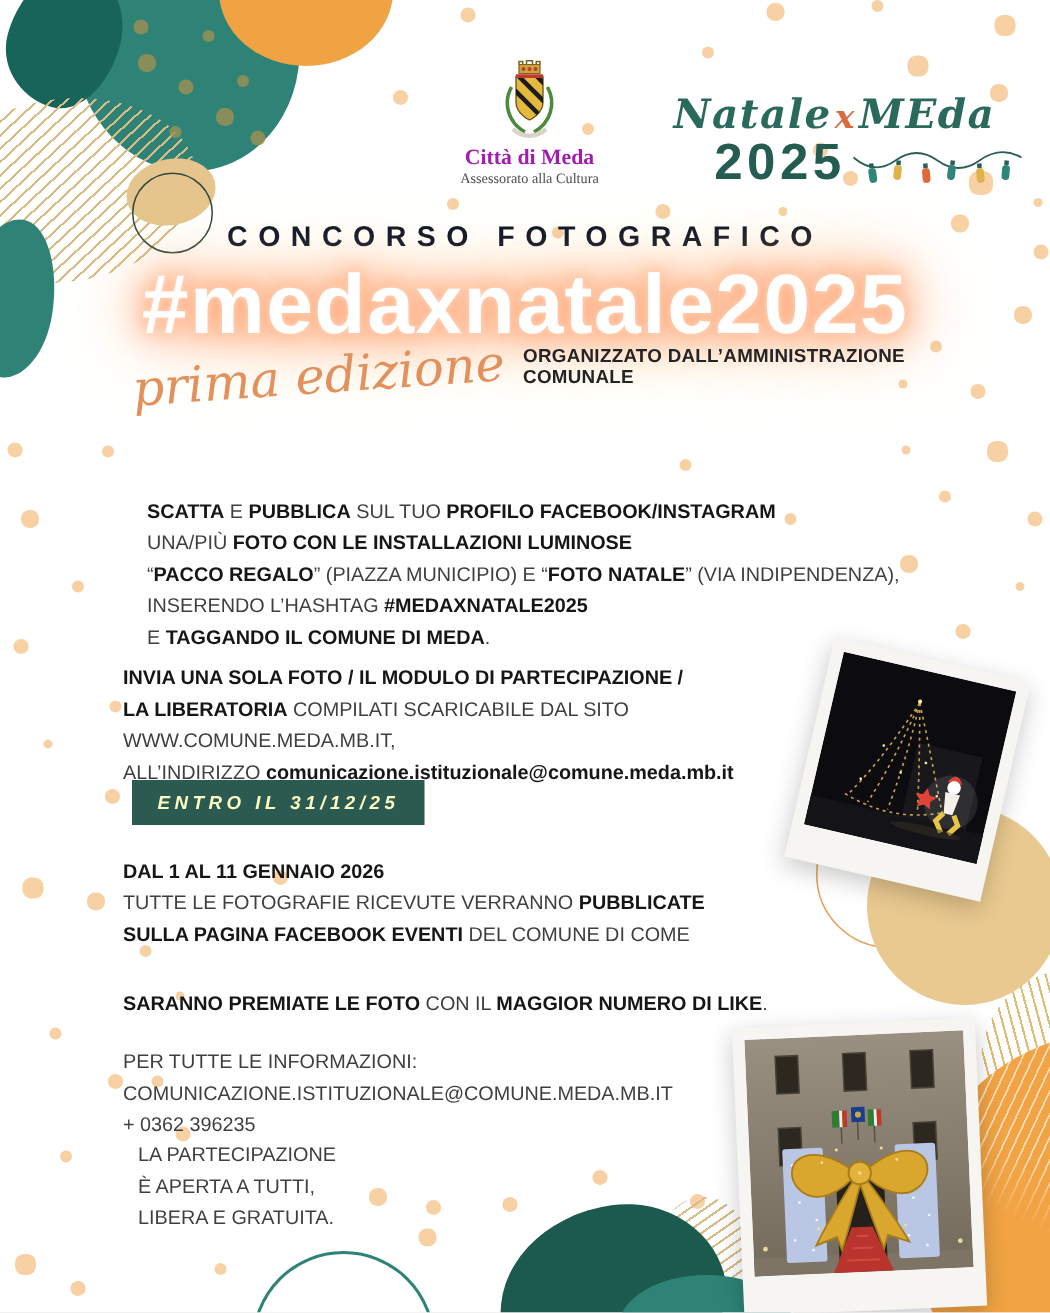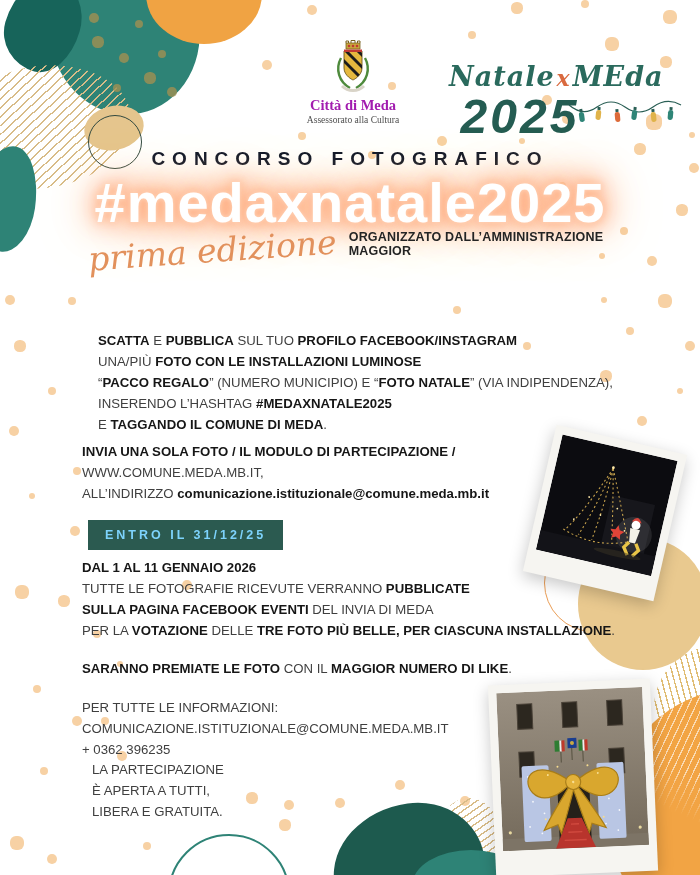--- a/index.html
+++ b/index.html
@@ -60,45 +60,45 @@
   
   .municipality{left:288px;top:40px;width:130px;text-align:center;z-index:5;}
   .municipality .crest{display:block;margin:0 auto 3px;}
   .muni-name{font-family:"Liberation Serif",serif;font-weight:bold;font-size:14.5px;color:#a21caf;}
   .muni-dept{font-family:"Liberation Serif",serif;font-size:9.5px;color:#4c4c4c;margin-top:1px;}
 
   .event-logo{left:449px;top:48px;width:240px;z-index:5;margin-top:13px;}
   .script-line{font-family:"DejaVu Serif",serif;font-style:italic;font-weight:bold;
     font-size:27px;color:#2a6a5d;letter-spacing:1px;}
   .script-line .x-orange{color:#d96a3f;font-size:22px;padding:0 2px;}
-  .event-year{position:absolute;left:6px;top:28px;font-weight:bold;font-size:48px;color:#245c52;
-    letter-spacing:3px;width:130px;text-align:center;font-style:italic;}
+  .event-year{position:absolute;left:6px;top:28px;font-weight:bold;font-size:34px;color:#245c52;
+    letter-spacing:3px;width:130px;text-align:center;}
   .lights-svg{position:absolute;left:118px;top:38px;}
 
   
   .kicker{left:0;top:148px;width:700px;text-align:center;font-weight:bold;font-size:19px;
     letter-spacing:7px;color:#0f172a;z-index:5;}
   .hashtag{left:0;top:170px;width:700px;text-align:center;font-weight:bold;font-size:56px;
     letter-spacing:1px;color:#ffffff;z-index:5;
     text-shadow:0 0 4px #ffd9c0,0 0 10px #ffb289,0 0 22px #ff9b63,0 0 38px #ff9b63,0 0 55px #ffae7d;}
   .edition-row{left:88px;top:230px;width:560px;display:flex;align-items:flex-end;gap:12px;z-index:5;}
   .edition{font-family:"DejaVu Serif",serif;font-style:italic;font-size:33px;color:#e2915c;
     transform:rotate(-4deg);white-space:nowrap;}
   .organizer{font-weight:bold;font-size:12.5px;color:#242424;padding-bottom:12px;letter-spacing:.2px;}
 
   
   .sec-title{left:82px;top:303px;font-weight:bold;font-size:15.5px;color:#1d6a5c;letter-spacing:.4px;z-index:5;}
   .rich{z-index:5;font-size:13.2px;color:#3f3f3f;}
   .rich .rl{line-height:21px;white-space:nowrap;}
   .rich .b{font-weight:bold;color:#161616;}
   .p1{left:98px;top:330px;}
   .p2{left:82px;top:441px;}
-  .badge{left:88px;top:520px;background:#2b5a50;color:#7dd3fc;font-weight:bold;font-size:12.5px;
-    letter-spacing:3px;padding:8px 17px;z-index:5;}
-  .p3{left:82px;top:557px;}
+  .badge{left:88px;top:520px;background:#2b5a50;color:#fef9c3;font-weight:bold;font-size:12.5px;
+    letter-spacing:3px;padding:8px 17px;z-index:5;font-style:italic;}
+  .p3{left:82px;top:570px;}
   .prize{left:82px;top:658px;}
   .info{left:82px;top:697px;}
   .participation{left:92px;top:759px;}
 
   
   .polaroid{position:absolute;background:#f6f5f1;box-shadow:0 5px 16px rgba(0,0,0,.22);z-index:4;}
   .photo1{left:538px;top:438px;padding:8px 8px 24px;transform:rotate(13deg);}
   .photo2{left:492px;top:682px;padding:8px 8px 26px;transform:rotate(-2.5deg);}
   .polaroid svg{display:block;}
 </style>
@@ -185,41 +185,41 @@
             <rect x="-2.6" y="1" width="5.2" height="10" rx="2.6" fill="#2f8577"></rect>
           </g>
       </g>
     </svg>
   </div>
 
   <div class="abs kicker">CONCORSO FOTOGRAFICO</div>
   <div class="abs hashtag">#medaxnatale2025</div>
   <div class="abs edition-row">
     <span class="edition">prima edizione</span>
-    <span class="organizer">ORGANIZZATO DALL’AMMINISTRAZIONE MAGGIOR</span>
+    <span class="organizer">ORGANIZZATO DALL’AMMINISTRAZIONE COMUNALE</span>
   </div>
 
   <div class="abs rich p1">
       <div class="rl"><span class="b">SCATTA</span><span> E </span><span class="b">PUBBLICA</span><span> SUL TUO </span><span class="b">PROFILO FACEBOOK/INSTAGRAM</span></div>
       <div class="rl"><span>UNA/PIÙ </span><span class="b">FOTO CON LE INSTALLAZIONI LUMINOSE</span></div>
-      <div class="rl"><span>“</span><span class="b">PACCO REGALO</span><span>” (NUMERO MUNICIPIO) E “</span><span class="b">FOTO NATALE</span><span>” (VIA INDIPENDENZA),</span></div>
+      <div class="rl"><span>“</span><span class="b">PACCO REGALO</span><span>” (PIAZZA MUNICIPIO) E “</span><span class="b">FOTO NATALE</span><span>” (VIA INDIPENDENZA),</span></div>
       <div class="rl"><span>INSERENDO L’HASHTAG </span><span class="b">#MEDAXNATALE2025</span></div>
       <div class="rl"><span>E </span><span class="b">TAGGANDO IL COMUNE DI MEDA</span><span>.</span></div>
     </div>
   <div class="abs rich p2">
       <div class="rl"><span class="b">INVIA UNA SOLA FOTO / IL MODULO DI PARTECIPAZIONE /</span></div>
+      <div class="rl"><span class="b">LA LIBERATORIA</span><span> COMPILATI SCARICABILE DAL SITO</span></div>
       <div class="rl"><span>WWW.COMUNE.MEDA.MB.IT,</span></div>
       <div class="rl"><span>ALL’INDIRIZZO  </span><span class="b">comunicazione.istituzionale@comune.meda.mb.it</span></div>
     </div>
   <div class="abs badge">ENTRO IL 31/12/25</div>
   <div class="abs rich p3">
       <div class="rl"><span class="b">DAL 1 AL 11 GENNAIO 2026</span></div>
       <div class="rl"><span>TUTTE LE FOTOGRAFIE RICEVUTE VERRANNO </span><span class="b">PUBBLICATE</span></div>
-      <div class="rl"><span class="b">SULLA PAGINA FACEBOOK EVENTI</span><span> DEL INVIA DI MEDA</span></div>
-      <div class="rl"><span>PER LA </span><span class="b">VOTAZIONE</span><span> DELLE </span><span class="b">TRE FOTO PIÙ BELLE, PER CIASCUNA INSTALLAZIONE</span><span>.</span></div>
+      <div class="rl"><span class="b">SULLA PAGINA FACEBOOK EVENTI</span><span> DEL COMUNE DI COME</span></div>
     </div>
   <div class="abs rich prize">
       <div class="rl"><span class="b">SARANNO PREMIATE LE FOTO</span><span> CON IL </span><span class="b">MAGGIOR NUMERO DI LIKE</span><span>.</span></div>
     </div>
   <div class="abs rich info">
       <div class="rl"><span>PER TUTTE LE INFORMAZIONI:</span></div>
       <div class="rl"><span>COMUNICAZIONE.ISTITUZIONALE@COMUNE.MEDA.MB.IT</span></div>
       <div class="rl"><span>+ 0362 396235</span></div>
     </div>
   <div class="abs rich participation">

